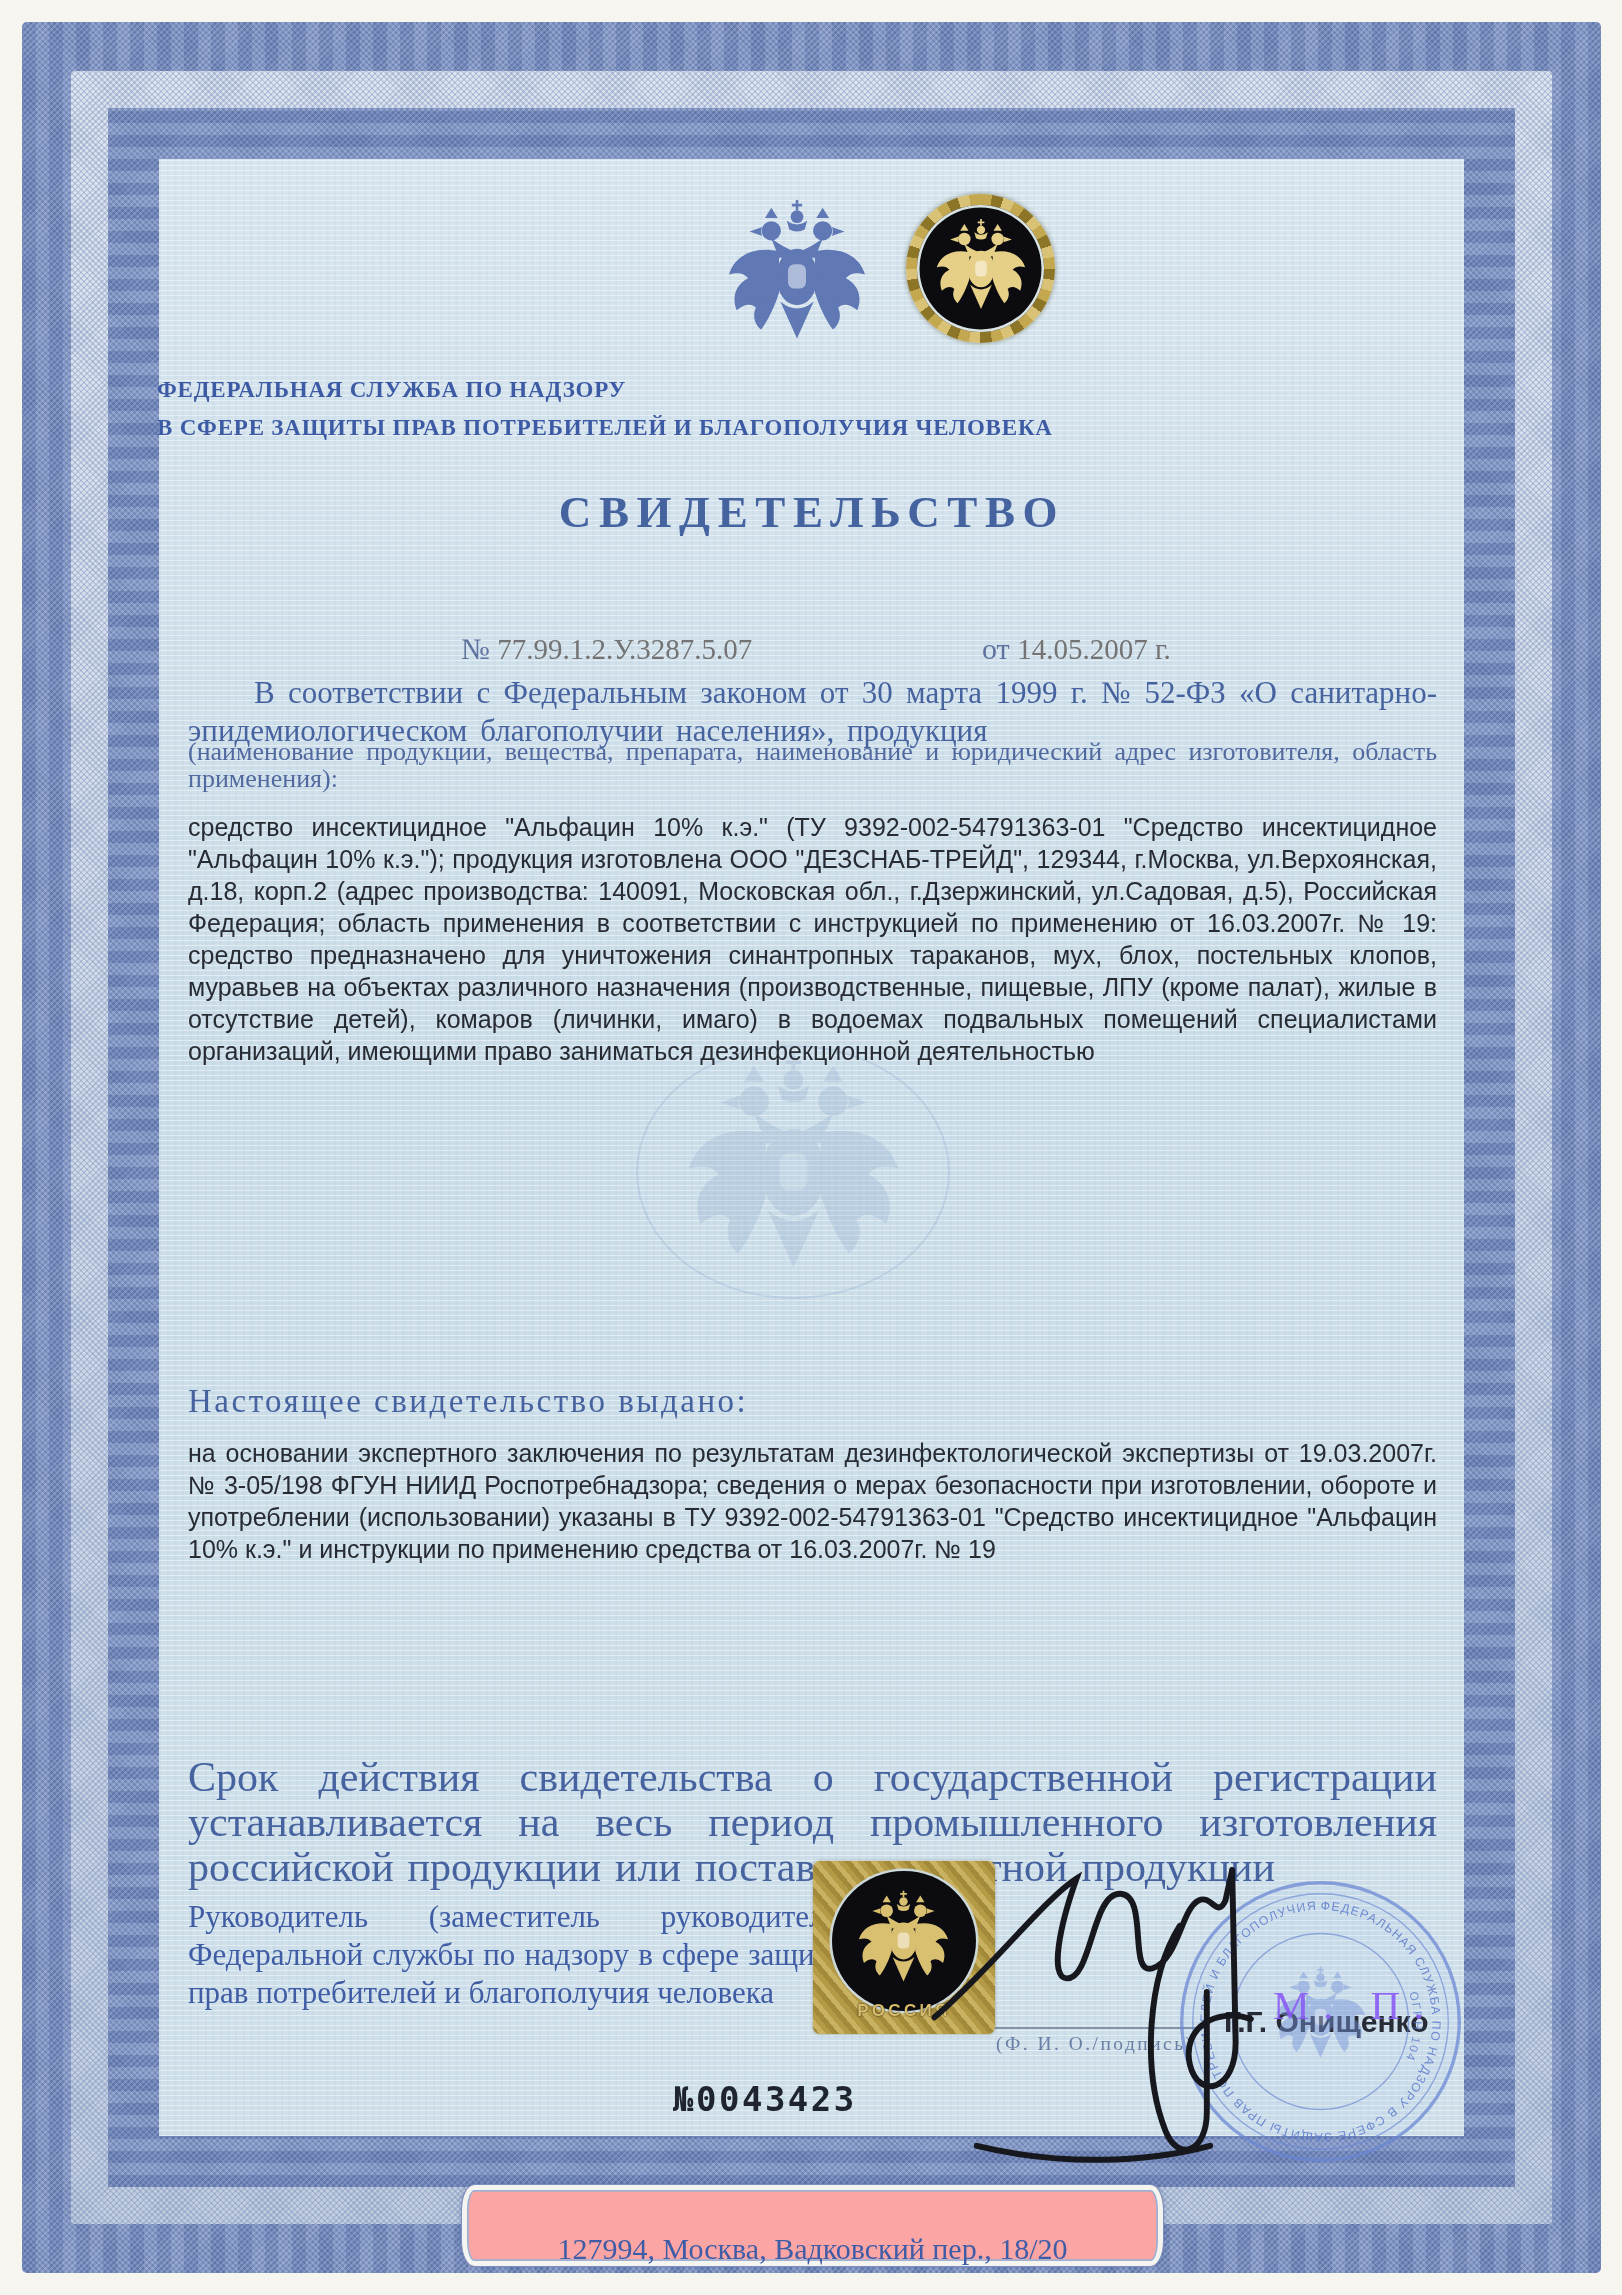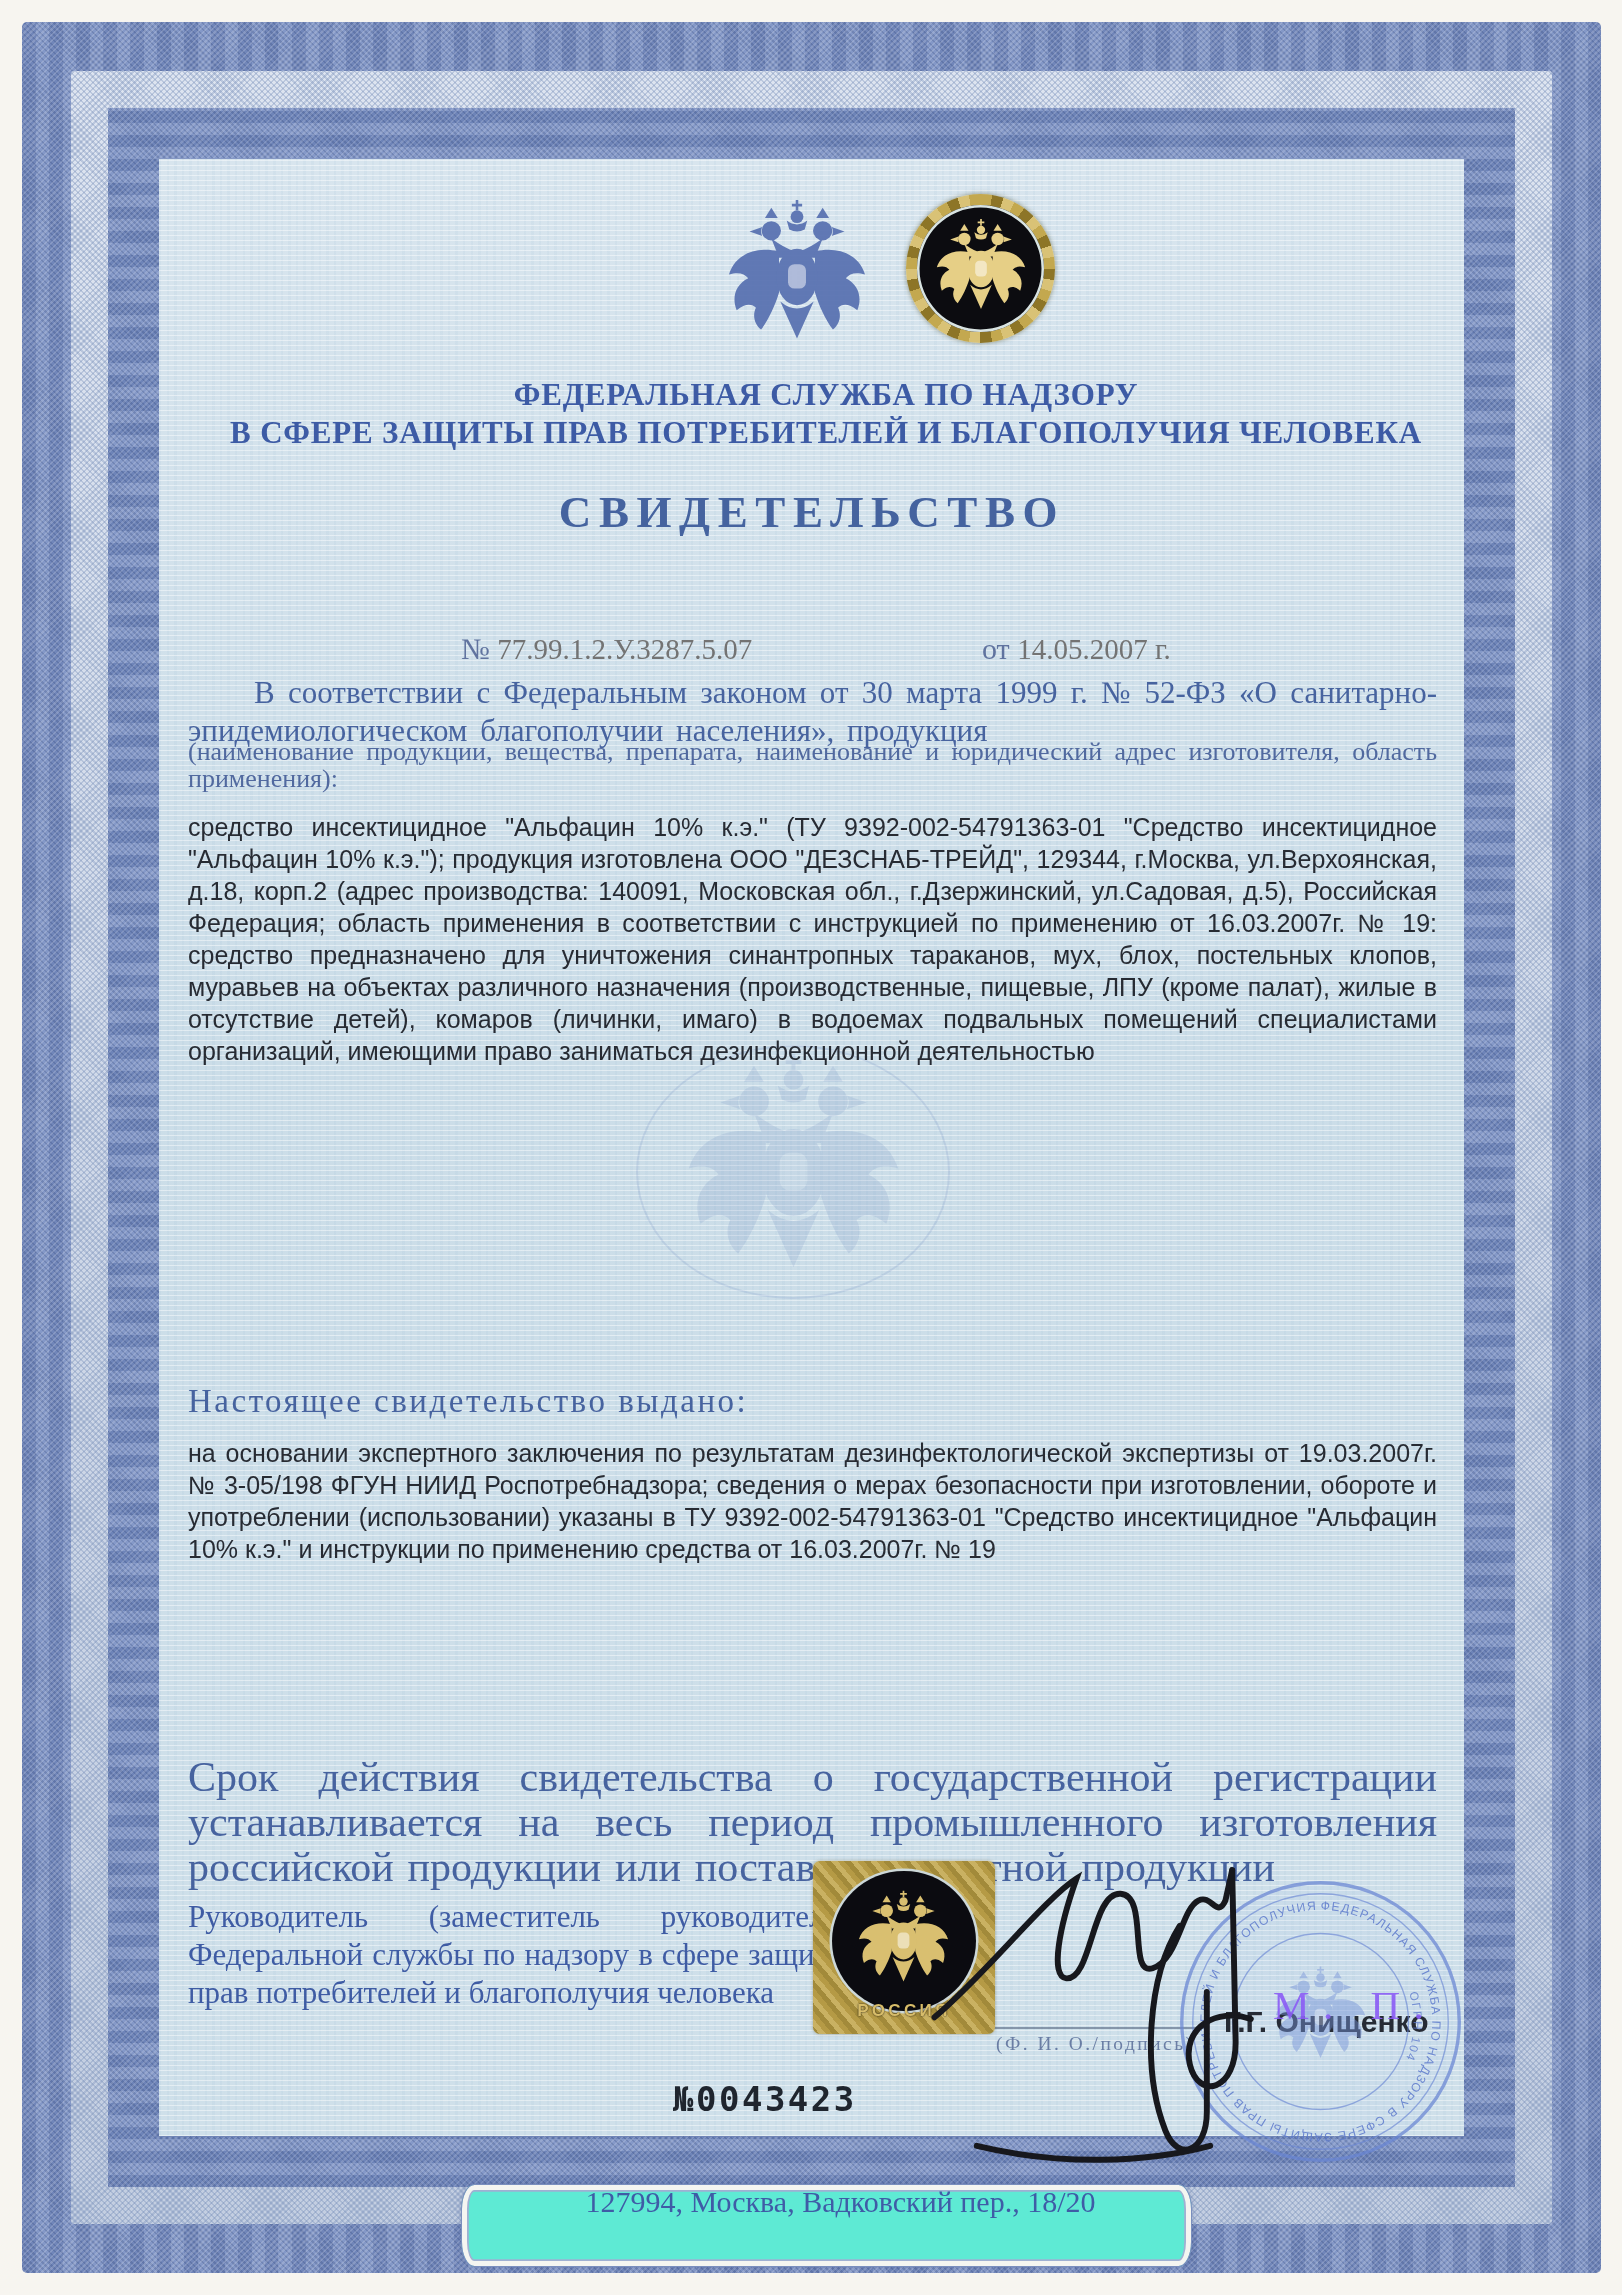--- a/index.html
+++ b/index.html
@@ -32,22 +32,22 @@
   .emblem-blue{position:absolute;left:720px;top:189px;width:154px;height:176px;z-index:3;
     color:#5a73b2;opacity:.95;}
   .holo-seal{position:absolute;left:906px;top:194px;width:149px;height:149px;z-index:3;}
   .holo-rim{position:absolute;inset:0;border-radius:50%;
     background:repeating-conic-gradient(#c3a84f 0 9deg,#8d7527 9deg 18deg,#d9c276 18deg 27deg);
     box-shadow:0 0 5px rgba(60,60,20,.5);}
   .holo-core{position:absolute;inset:11px;border-radius:50%;background:#0c0c10;
     box-shadow:inset 0 0 0 2.5px #d9e4e2;display:flex;align-items:center;justify-content:center;}
   .holo-core svg{width:100px;height:108px;color:#e6cf86;}
   
-  .hdr{position:absolute;left:175px;width:1302px;text-align:center;z-index:3;
-    font-weight:bold;font-size:31px;color:#3d5ba5;letter-spacing:0.8px;}
+  .hdr{position:absolute;left:157px;width:1302px;text-align:left;z-index:3;
+    font-weight:bold;font-size:23px;color:#3d5ba5;letter-spacing:0.8px;}
   .hdr1{top:377px;} .hdr2{top:415px;}
   .title-main{position:absolute;left:161px;top:486px;width:1302px;text-align:center;z-index:3;
     font-weight:bold;font-size:45px;letter-spacing:7.6px;color:#45639f;}
   .title-sub{position:absolute;left:161px;top:565px;width:1302px;text-align:center;z-index:3;
     font-weight:bold;font-size:37px;letter-spacing:1.7px;color:#45639f;}
   .reg-row{position:absolute;left:188px;top:632px;width:1249px;height:37px;z-index:3;font-size:30px;}
   .reg-no{position:absolute;left:273px;top:0;}
   .reg-date{position:absolute;left:794px;top:0;}
   .lbl{color:#60739f;font-family:"Liberation Serif",serif;}
   .val{color:#737373;font-family:Liberation Serif, serif;font-size:29px;}
@@ -89,23 +89,23 @@
     font-weight:bold;font-size:30px;color:#23262c;}
   .signature{position:absolute;left:926px;top:1848px;width:406px;height:347px;z-index:6;}
   
   .stamp{position:absolute;left:1175px;top:1876px;width:291px;height:291px;z-index:5;opacity:.92;}
   .mp{position:absolute;left:1273px;top:1981px;z-index:6;font-size:41px;letter-spacing:13.5px;
     color:#8b5cf6;opacity:.9;}
   
   .cert-no{position:absolute;left:673px;top:2079px;z-index:3;font-family:"DejaVu Sans Mono",monospace;
     font-weight:bold;font-size:34px;letter-spacing:2.5px;color:#1f252e;}
   .footer-plaque{position:absolute;left:461px;top:2184px;width:701px;height:81px;z-index:3;
-    background:#5eead4;border:1.7px solid #7a8fbe;border-radius:13.5px/25px;
+    background:#fca5a5;border:1.7px solid #7a8fbe;border-radius:13.5px/25px;
     box-shadow:inset 0 0 0 5px #f4f5f1, inset 0 0 0 6.8px #9fb0d2, 0 0 5px rgba(60,80,140,.35);
-    display:flex;align-items:flex-start;justify-content:center;padding-left:28px;}
+    display:flex;align-items:flex-end;justify-content:center;}
   .footer-plaque span{font-size:30px;color:#3f5ca6;}
   .defs-hidden{position:absolute;width:0;height:0;overflow:hidden;}
 </style>
 </head>
 <body>
 
 <svg class="defs-hidden" aria-hidden="true">
   <symbol id="eagle" viewBox="0 0 120 120">
     <g fill="currentColor">
       <path d="M59 0 h2 v8 h-2 z M56 3 h8 v2 h-8 z"></path>

